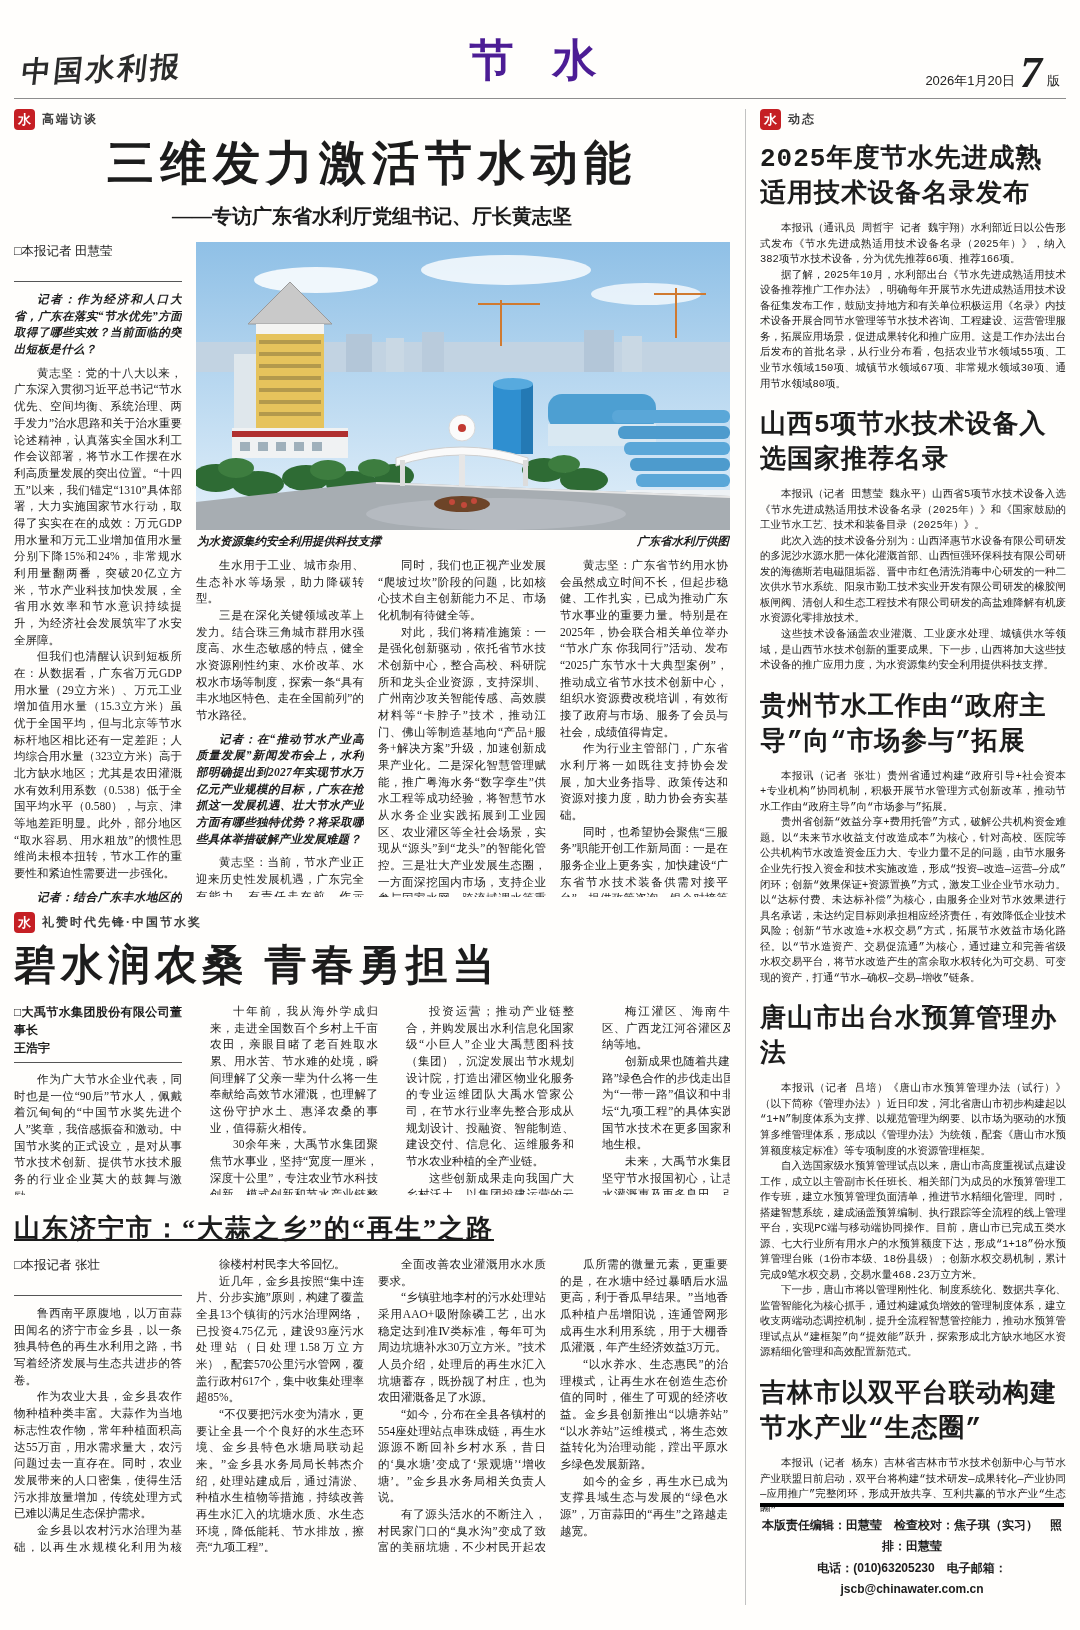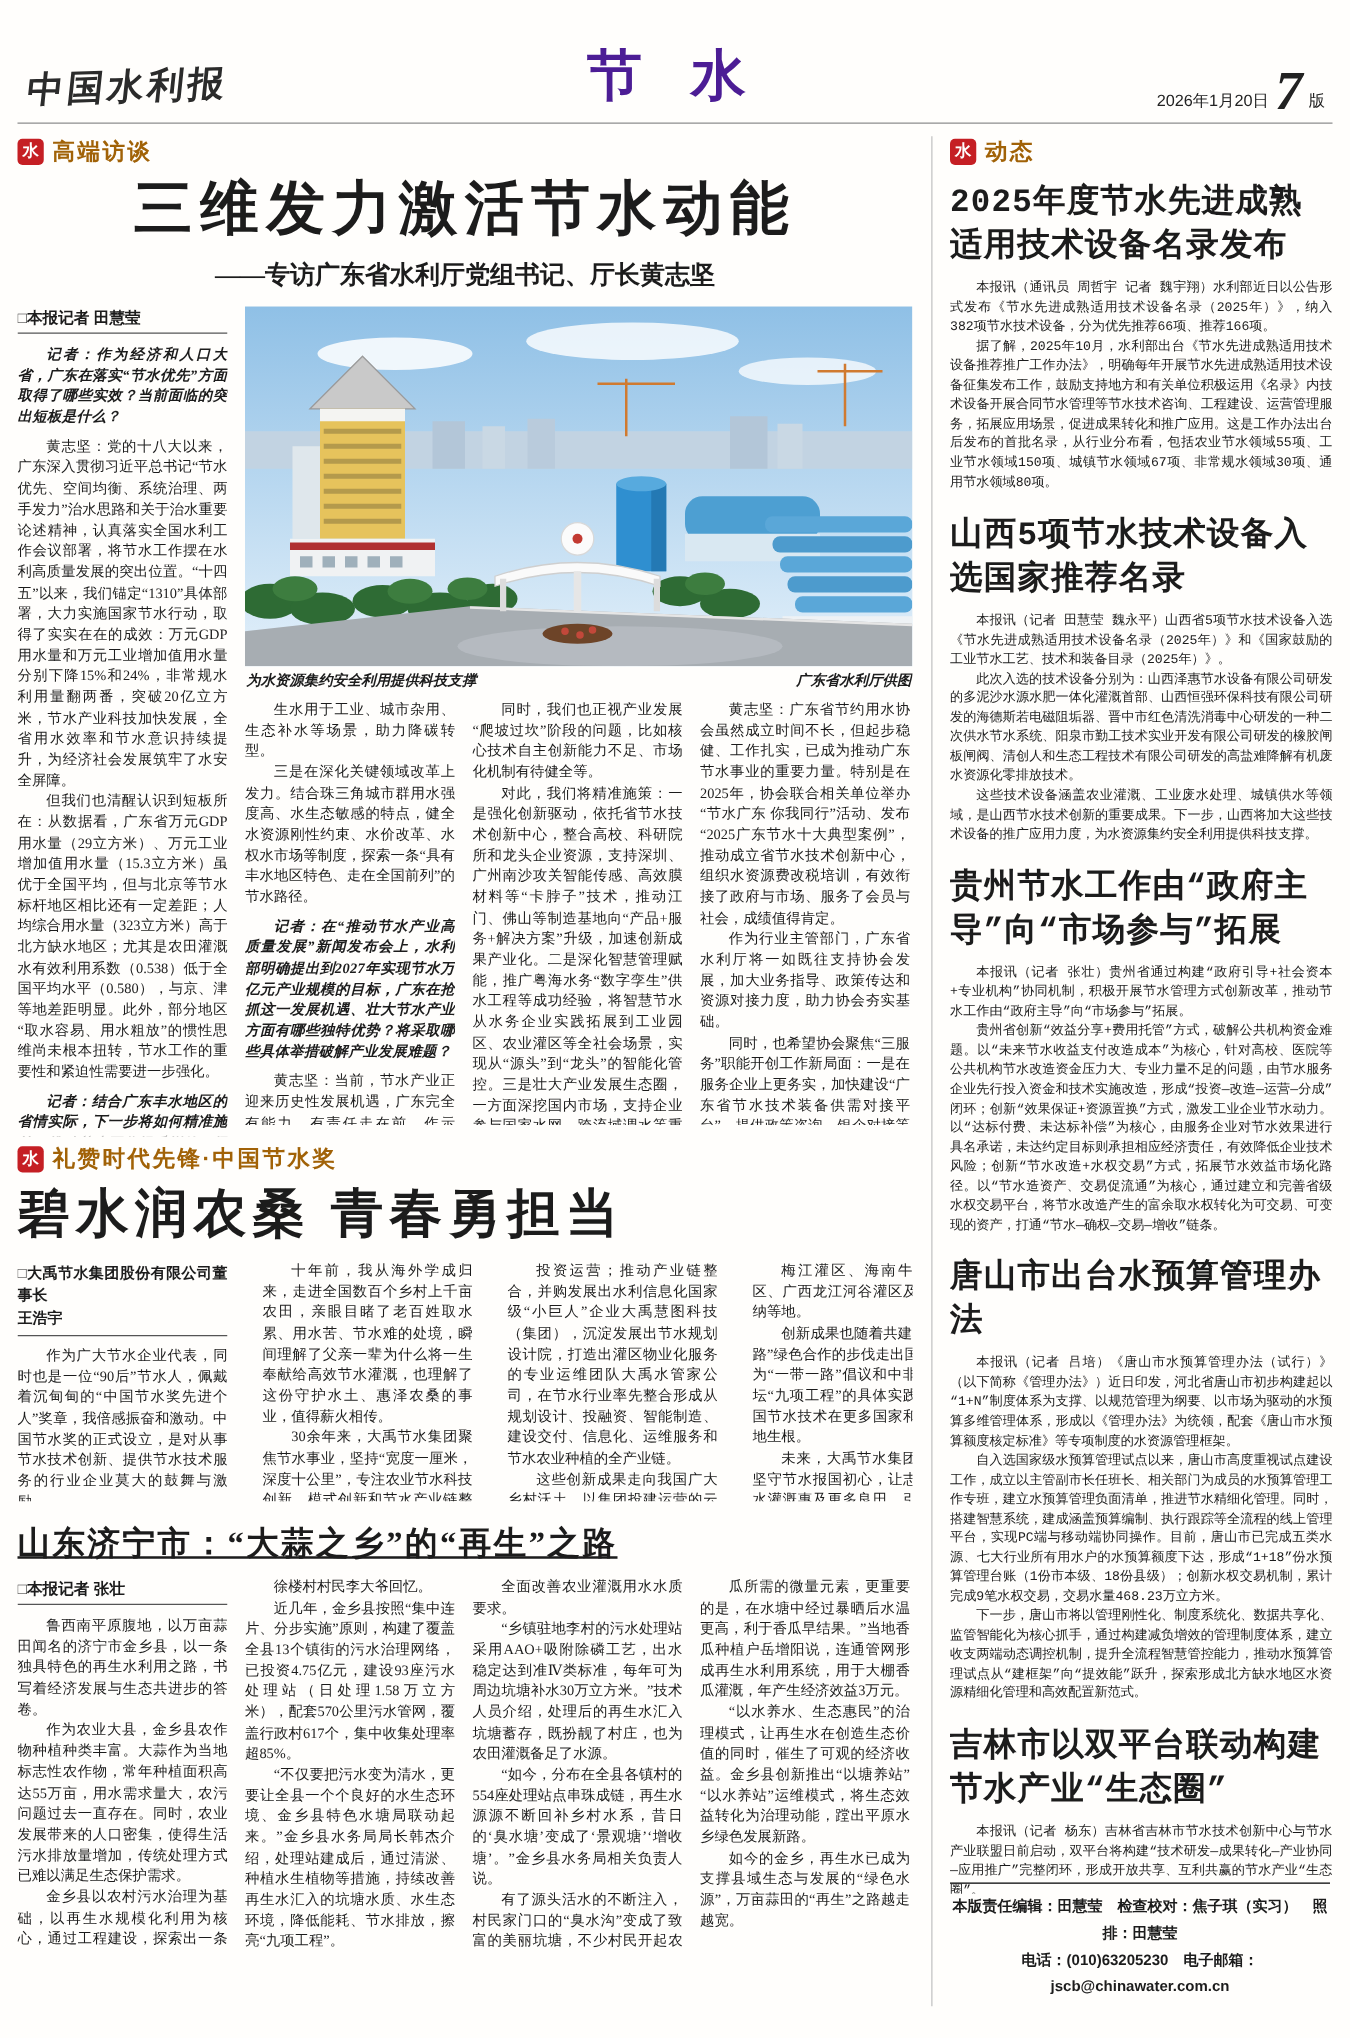--- a/index.html
+++ b/index.html
@@ -18,51 +18,51 @@
   
   .content{display:flex;padding:4px 14px 0;height:1516px;box-sizing:border-box;}
   .left{width:716px;flex:none;}
   .v-divider{width:1px;background:#c2c2c2;margin:6px 14px 10px 15px;}
   .rail{flex:1;position:relative;min-width:0;}
   
   .tag-row{display:flex;align-items:center;gap:7px;margin:6px 0 2px;}
   .tag-icon{width:21px;height:21px;background:#c51f24;color:#fff;border-radius:4px;flex:none;
         display:flex;align-items:center;justify-content:center;font-size:13px;font-weight:bold;
         font-family:"Liberation Sans",sans-serif;}
-  .tag-label{color:#a16207;font-weight:bold;font-size:18px;letter-spacing:2px;
+  .tag-label{color:#404040;font-weight:bold;font-size:12px;letter-spacing:2px;
         font-family:"Liberation Sans","DejaVu Sans",sans-serif;}
   
   .iv-headline{text-align:center;font-size:47px;font-weight:900;letter-spacing:6px;margin:2px 0 0;
         font-family:"Liberation Sans","DejaVu Sans",sans-serif;}
   .iv-sub{text-align:center;font-size:20px;font-weight:bold;margin:8px 0 12px;}
   .iv-cols{display:flex;gap:14px;height:664px;overflow:hidden;}
   .col{width:168px;flex:none;font-size:11.5px;line-height:1.45;text-align:justify;overflow:hidden;}
   .iv-right{width:534px;flex:none;}
   .photo-wrap{width:534px;height:288px;overflow:hidden;background:#cfe2ef;}
   .caption-row{display:flex;justify-content:space-between;font-size:11.5px;font-weight:bold;
         font-style:italic;margin:4px 1px 8px;}
   .iv-textcols{display:flex;gap:14px;height:340px;overflow:hidden;}
   .para{margin:0;text-indent:2em;}
   .para.q{font-weight:bold;font-style:italic;margin:7px 0;letter-spacing:.3px;}
-  .byline{font-weight:bold;font-size:12.5px;border-bottom:1px solid #555;padding-bottom:3px;
+  .byline{font-weight:normal;font-size:12.5px;border-bottom:1px solid #555;padding-bottom:21px;
         margin-bottom:9px;font-family:"Liberation Sans",sans-serif;}
   
   .aw-headline{font-size:42px;font-weight:900;letter-spacing:5px;margin:4px 0 10px;}
   .aw-cols{display:flex;gap:28px;height:192px;overflow:hidden;}
   .byline2{font-weight:bold;font-size:12px;border-bottom:1px solid #555;padding-bottom:5px;
         margin-bottom:8px;font-family:"Liberation Sans",sans-serif;line-height:1.5;}
   
   .jn-headline{font-size:26px;font-weight:900;letter-spacing:2px;margin:16px 0 10px;text-decoration:underline;}
   .jn-cols{display:flex;gap:14px;height:296px;overflow:hidden;}
   
   .rail-articles{height:1380px;overflow:hidden;}
   .rail-article{margin-bottom:16px;font-family:Liberation Mono, monospace;}
   .rail-title{font-size:26px;font-weight:900;line-height:1.35;letter-spacing:1px;margin:10px 0 9px;}
   .rail-body p{font-size:10.5px;line-height:1.48;text-align:justify;text-indent:2em;margin:0;}
-  .rail-footer{position:absolute;left:0;right:2px;bottom:14px;border-top:1px solid #000000;
+  .rail-footer{position:absolute;left:0;right:2px;bottom:14px;border-top:4px solid #000000;
         padding-top:8px;text-align:center;font-size:12px;font-weight:bold;line-height:1.8;
         font-family:"Liberation Sans",sans-serif;}
 </style>
 </head>
 <body>
 
 <div class="page">
 
   <header class="masthead">
     <div class="logo">中国水利报</div>

